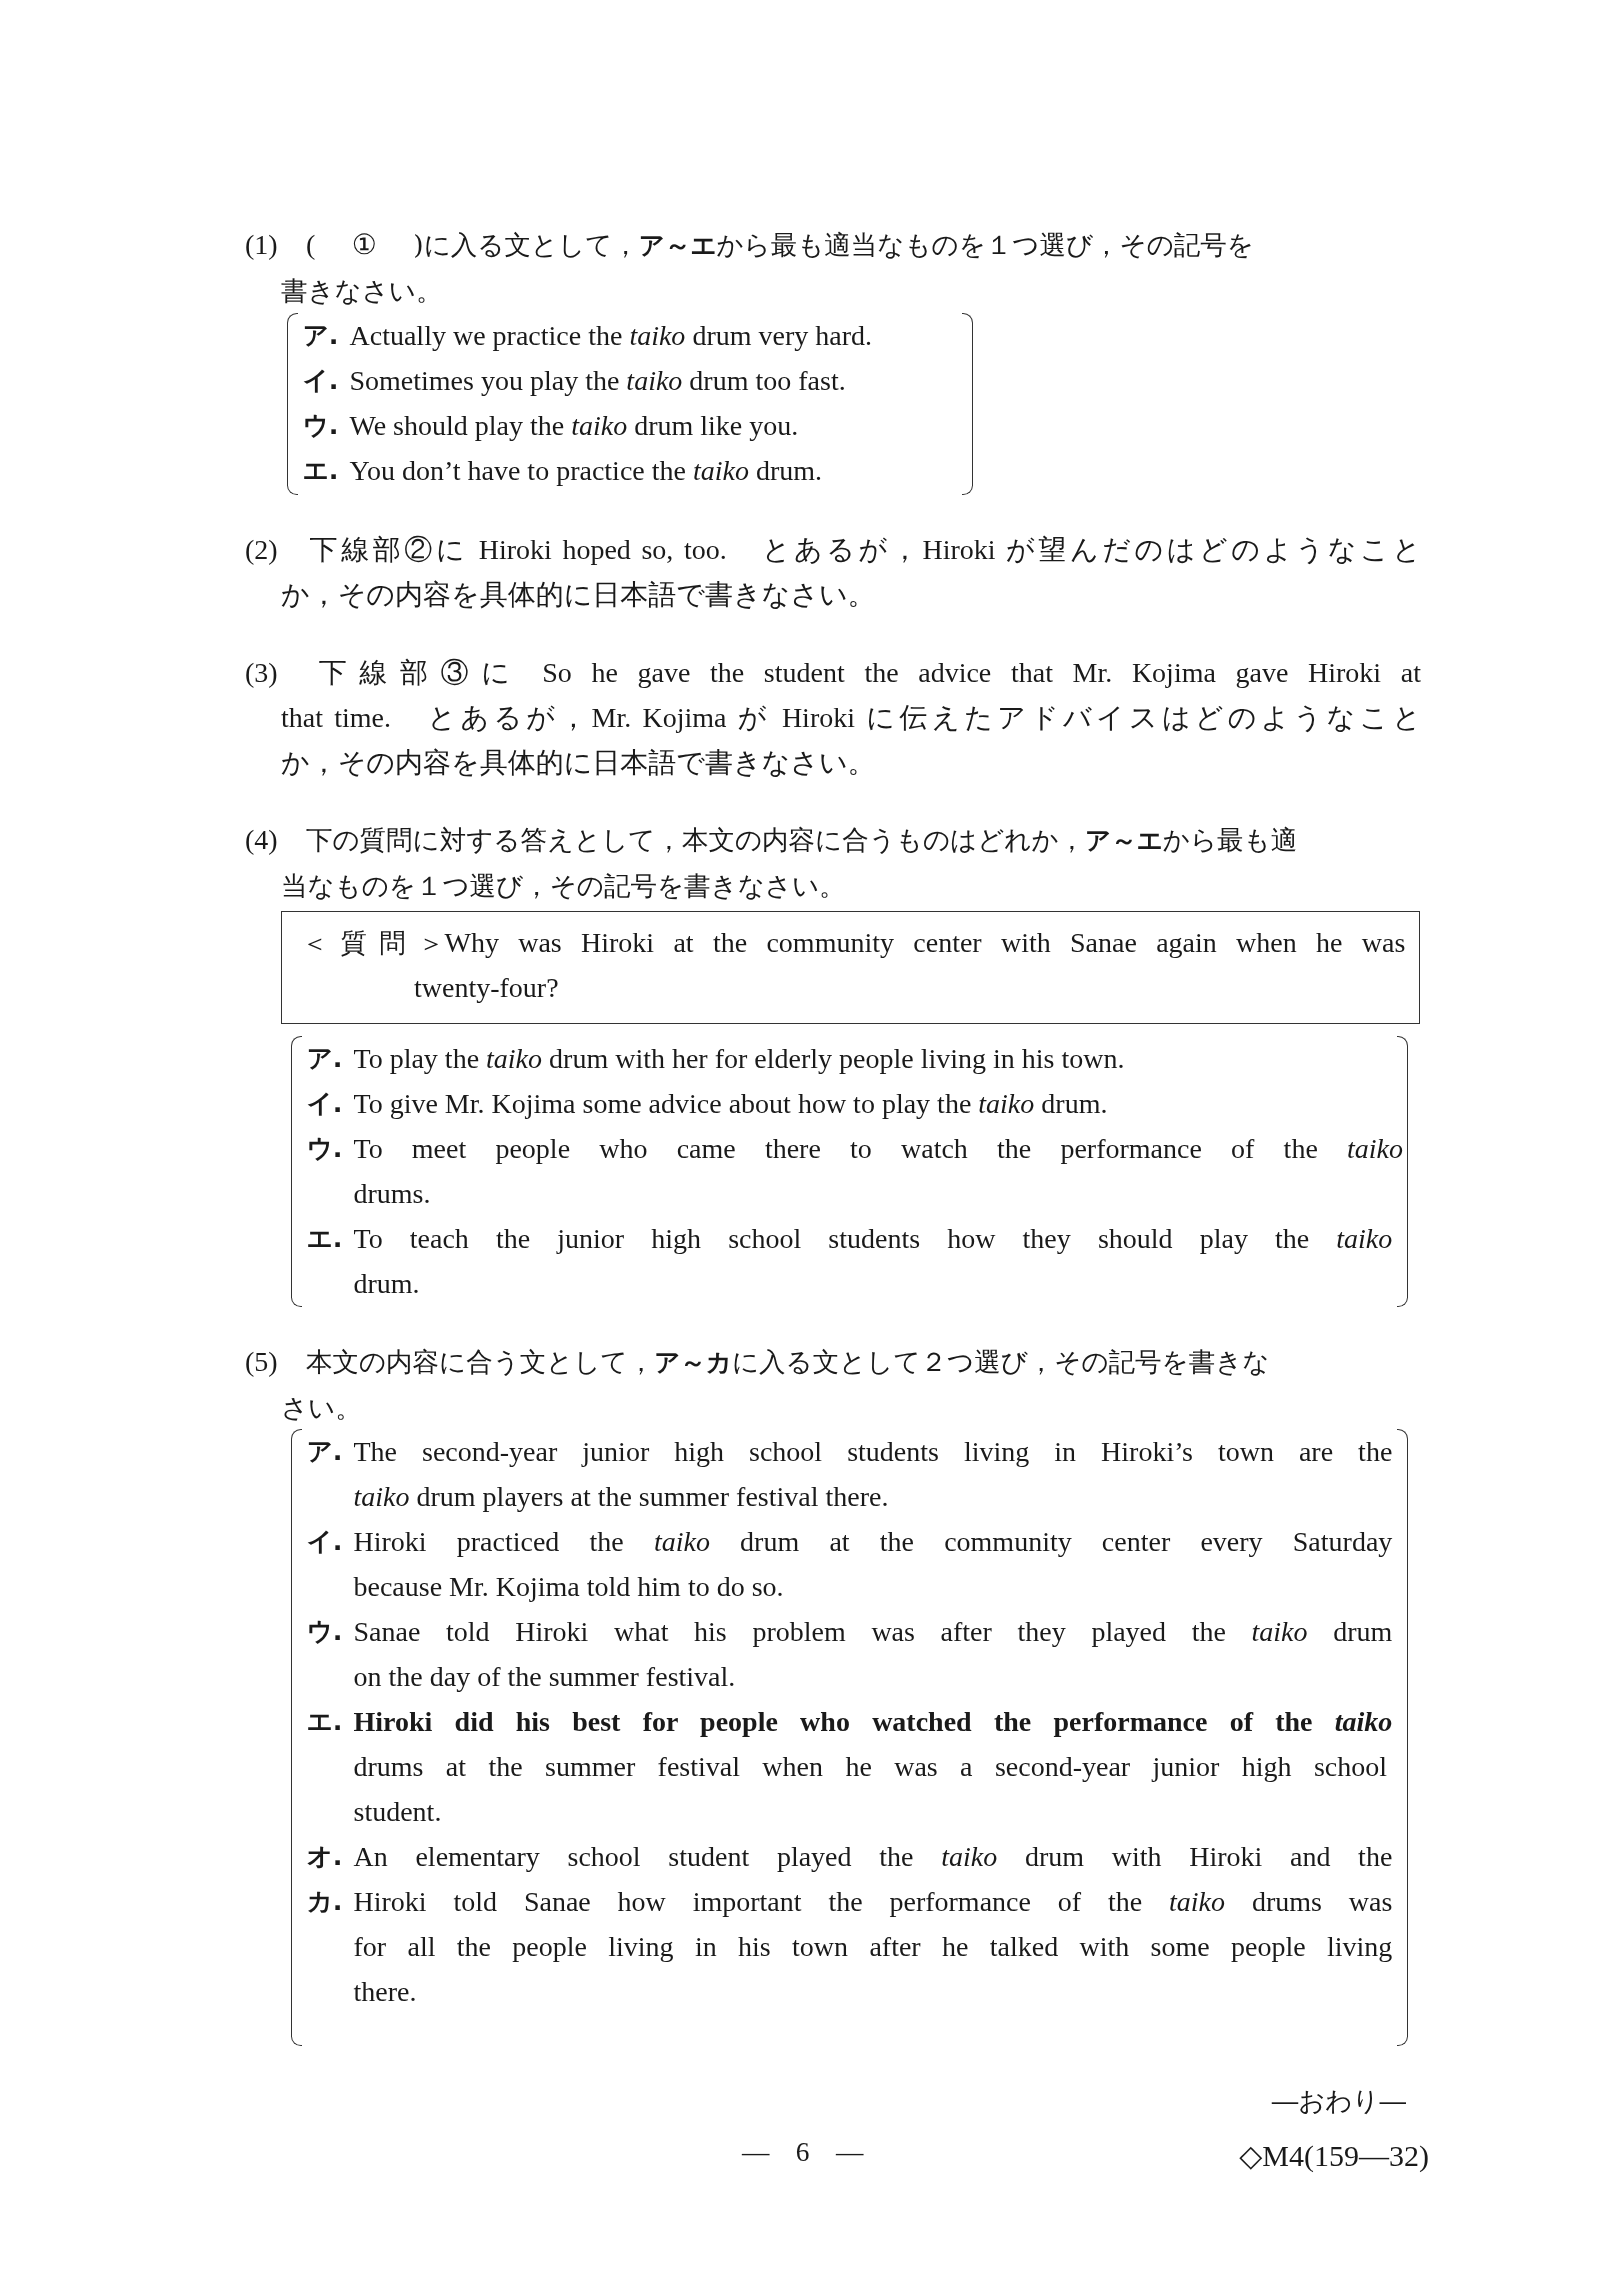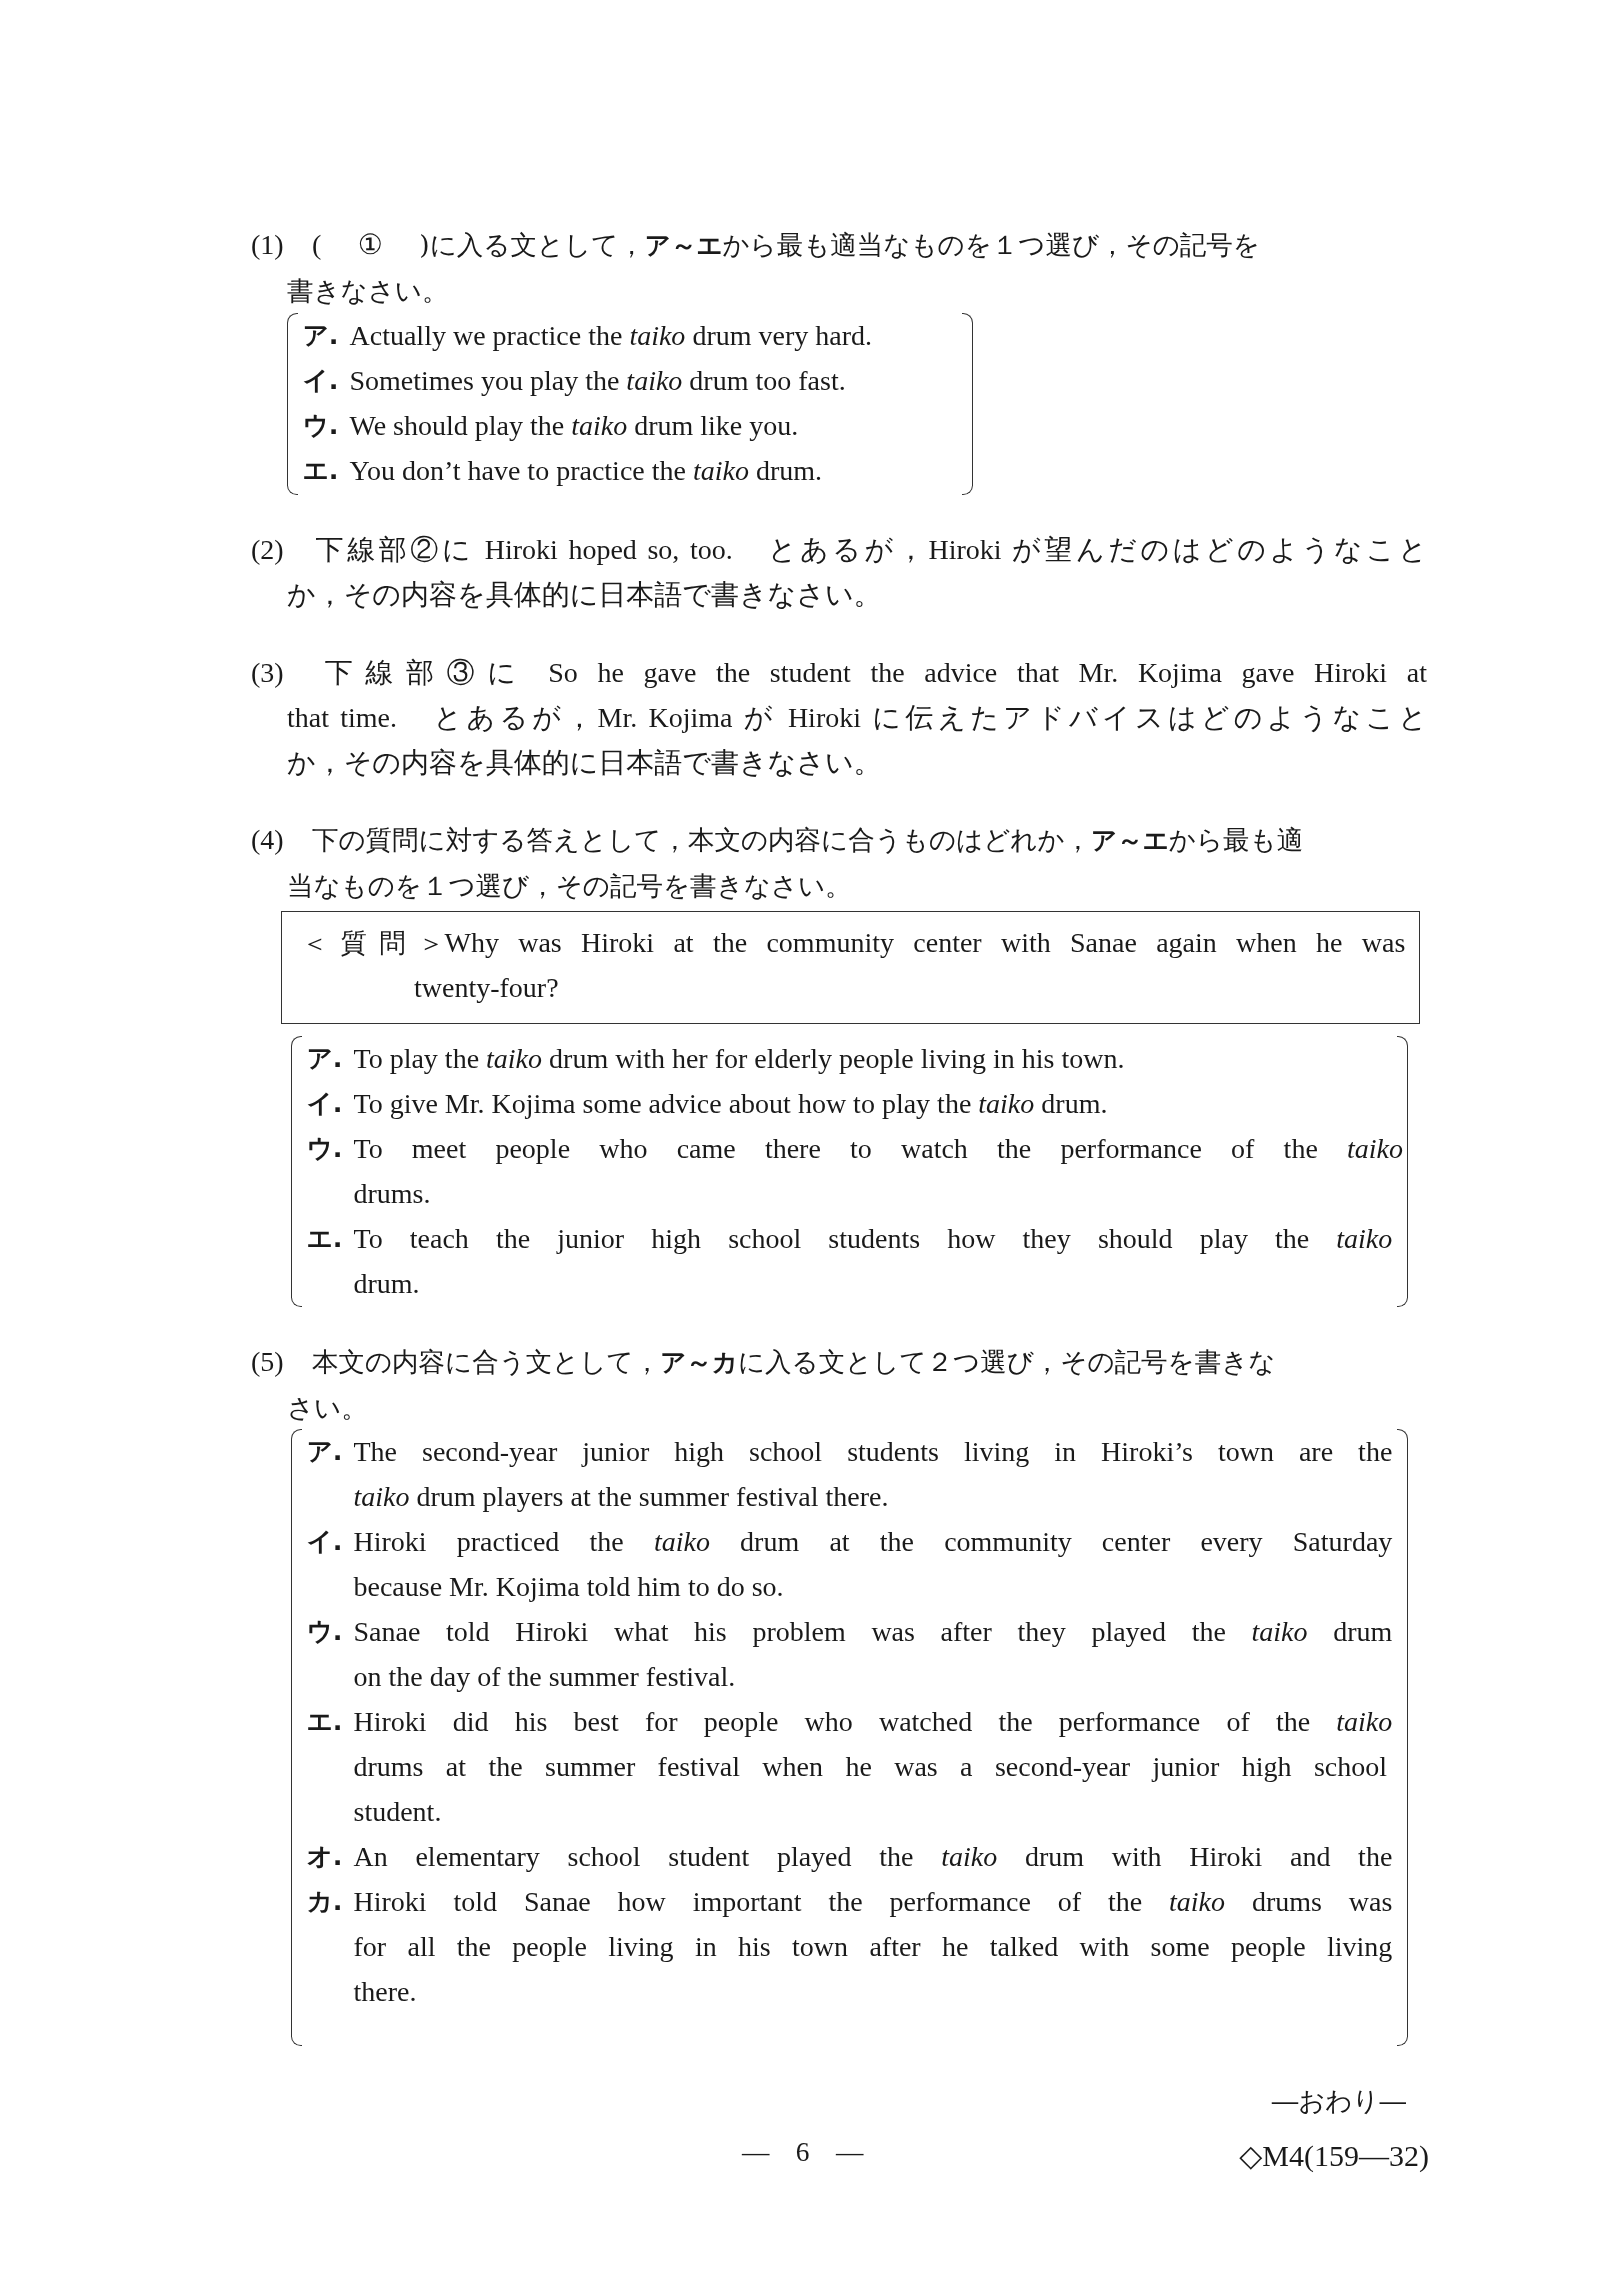--- a/index.html
+++ b/index.html
@@ -2,21 +2,21 @@
 <html><head>
 <meta charset="utf-8">
 <style>
   html, body { margin: 0; padding: 0; background: #ffffff; }
   body {
     width: 1621px; height: 2294px; position: relative; overflow: hidden;
     font-family: "Liberation Serif", "DejaVu Serif", serif;
     color: #1a1a1a;
     font-size: 28px;
   }
-  .q { position: absolute; left: 245px; width: 1176px; margin-left: 6px; }
+  .q { position: absolute; left: 245px; width: 1176px; }
   .qline { line-height: 45px; white-space: nowrap; }
   .qnum { display: inline-block; width: 61px; }
   .cont { padding-left: 36px; }
   .just { text-align: justify; text-align-last: justify; white-space: normal; }
   .kana { font-family: "DejaVu Sans", sans-serif; font-weight: bold; font-size: 25.5px; }
   .kana-inline { font-family: "DejaVu Sans", sans-serif; font-weight: bold; font-size: 25.5px; }
   .jp { font-family: "DejaVu Serif", serif; font-size: 26.5px; }
   i { font-style: italic; }
   .u { text-underline-offset: 5.9px; }
 
@@ -134,21 +134,21 @@
         <span class="txt" style="text-align: justify; text-align-last: justify; padding-right: 15.7px;">Hiroki practiced the <i>taiko</i> drum at the community center every Saturday</span>
         <span class="txt">because Mr. Kojima told him to do so.</span>
       </div>
       <div class="choice">
         <span class="lab kana">ウ.</span>
         <span class="txt" style="text-align: justify; text-align-last: justify; padding-right: 15.7px;">Sanae told Hiroki what his problem was after they played the <i>taiko</i> drum</span>
         <span class="txt">on the day of the summer festival.</span>
       </div>
       <div class="choice">
         <span class="lab kana">エ.</span>
-        <span class="txt" style="text-align: justify; text-align-last: justify; padding-right: 15.7px;">Hiroki did his best for people who watched the performance of the <i>taiko</i></span>
+        <span class="txt" style="text-align: justify; text-align-last: justify; padding-right: 15.7px; font-weight: bold;">Hiroki did his best for people who watched the performance of the <i>taiko</i></span>
         <span class="txt" style="text-align: justify; text-align-last: justify; padding-right: 21px;">drums at the summer festival when he was a second-year junior high school</span>
         <span class="txt">student.</span>
       </div>
       <div class="choice">
         <span class="lab kana">オ.</span>
         <span class="txt" style="text-align: justify; text-align-last: justify; padding-right: 15.7px;">An elementary school student played the <i>taiko</i> drum with Hiroki and the</span>
       </div>
       <div class="choice">
         <span class="lab kana">カ.</span>
         <span class="txt" style="text-align: justify; text-align-last: justify; padding-right: 15.7px;">Hiroki told Sanae how important the performance of the <i>taiko</i> drums was</span>

